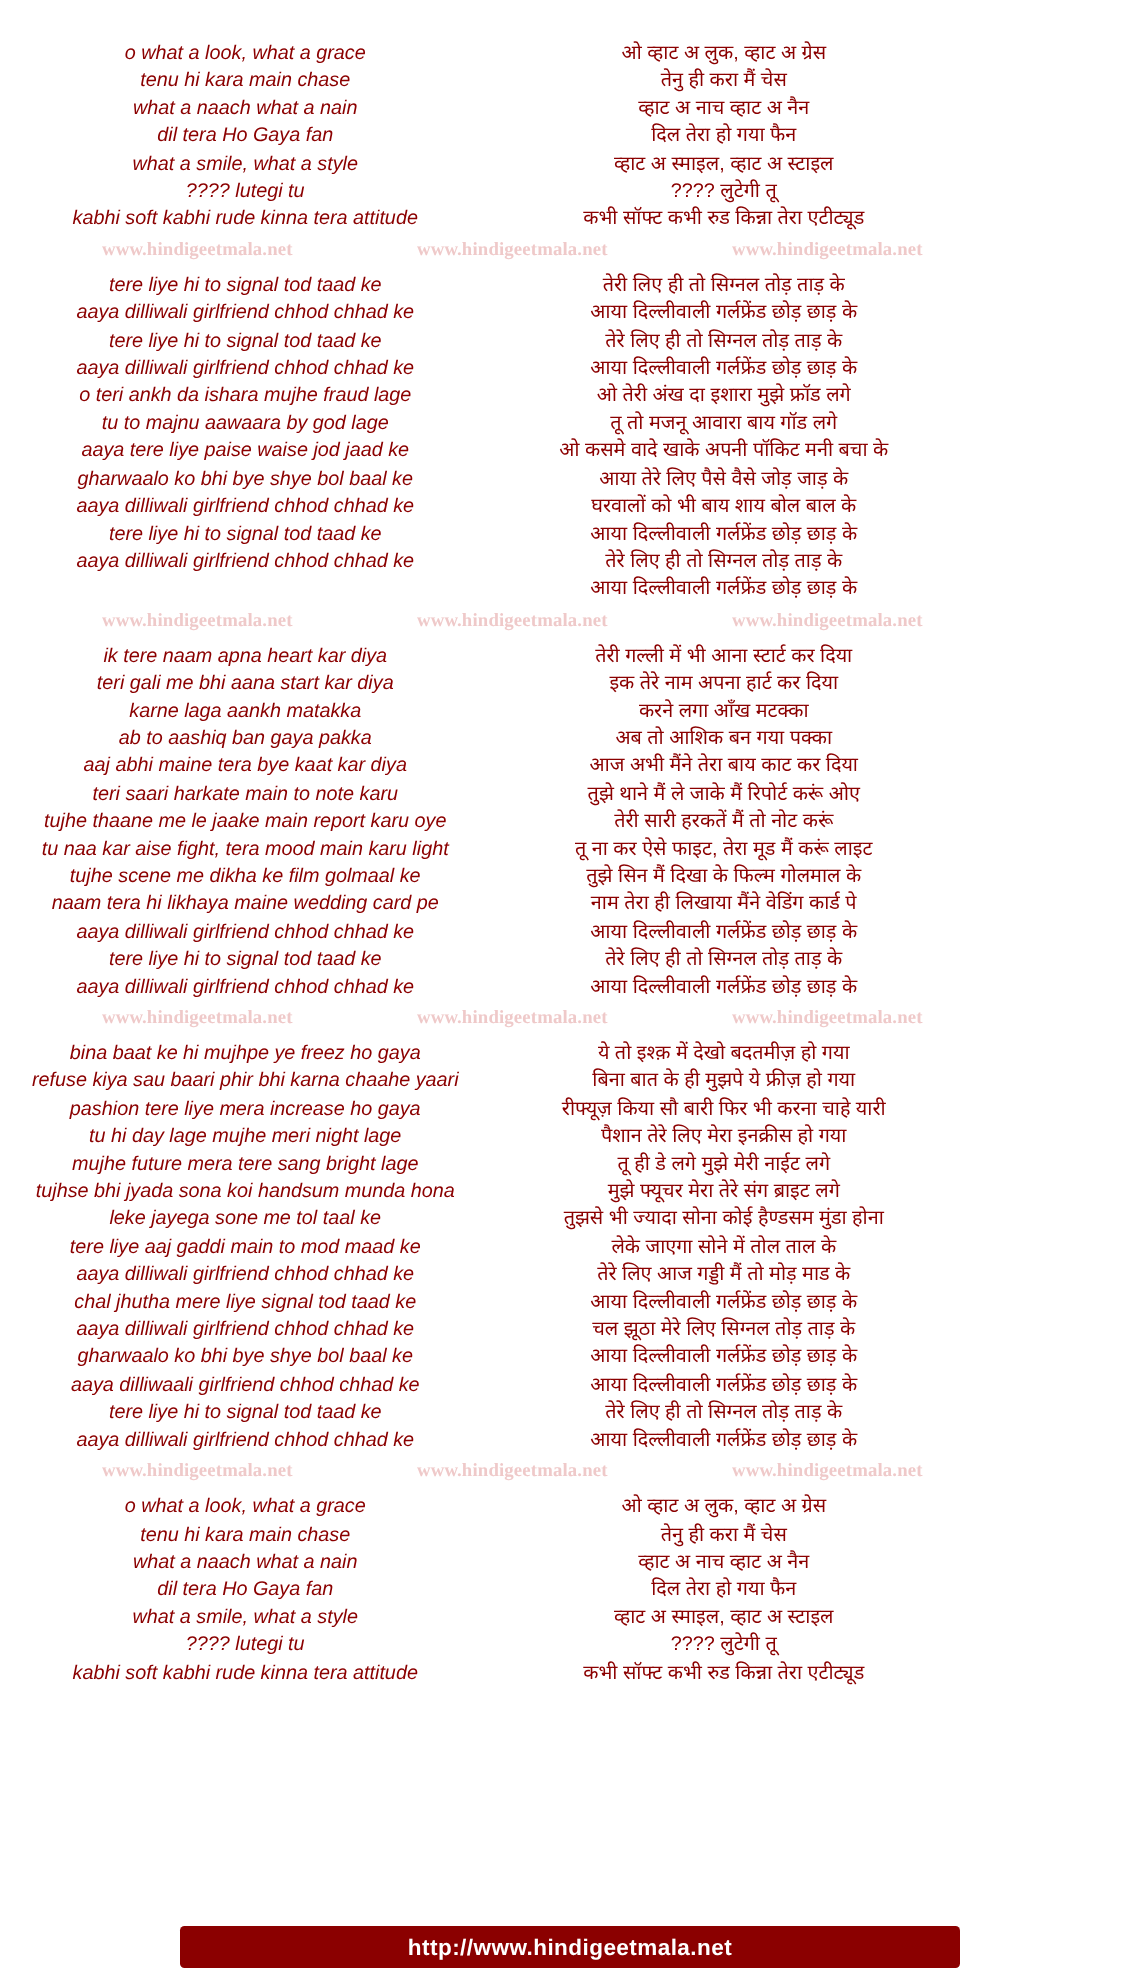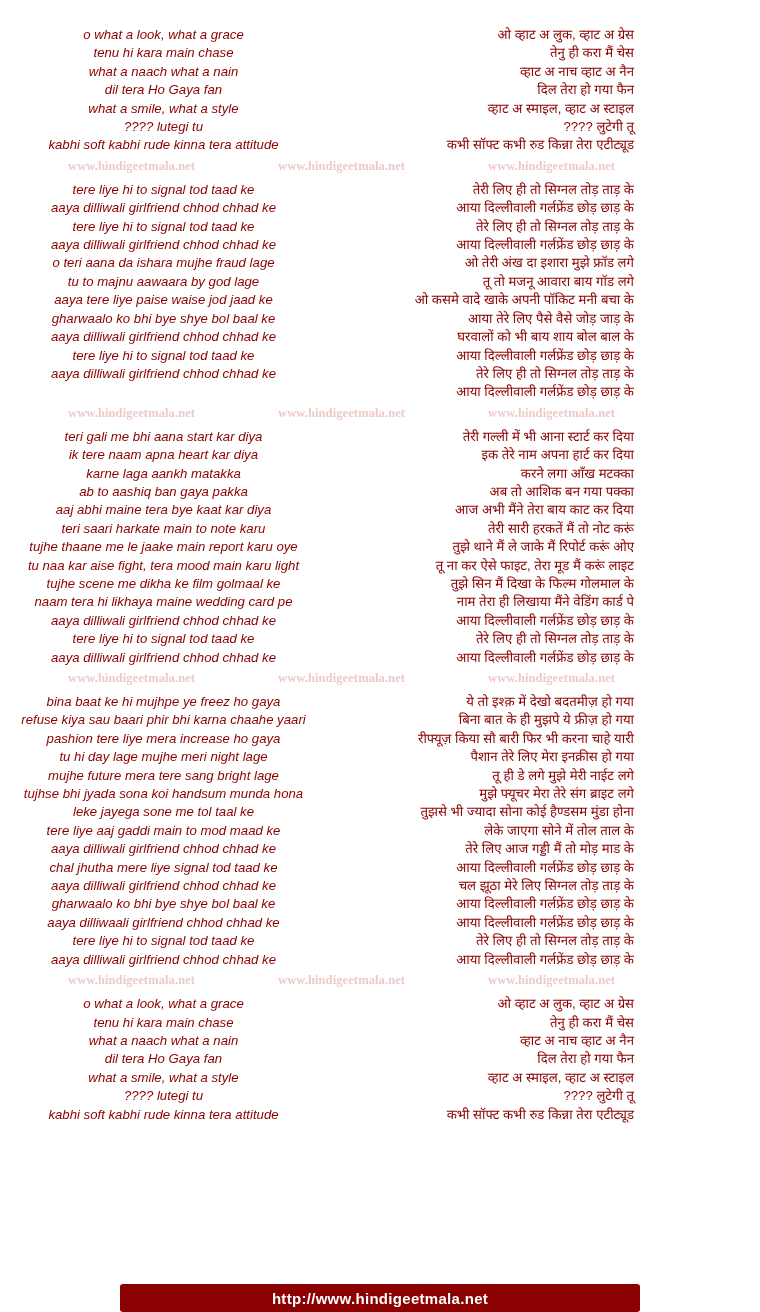--- a/index.html
+++ b/index.html
@@ -32,21 +32,21 @@
   }
   .col {
     width: 50%;
     box-sizing: border-box;
   }
   .col-left {
     text-align: center;
     padding-right: 8px;
   }
   .col-right {
-    text-align: right;
+    text-align: center;
     padding-left: 8px;
   }
   .line-en {
     font-style: italic;
     font-size: 13.2px;
     line-height: 18.4px;
     color: #8b0000;
     white-space: nowrap;
   }
   .line-hi {
@@ -135,21 +135,21 @@
       <div class="wm wm2">www.hindigeetmala.net</div>
       <div class="wm wm3">www.hindigeetmala.net</div>
     </div>
 
     <div class="stanza">
       <div class="col col-left">
         <div class="line-en">tere liye hi to signal tod taad ke</div>
         <div class="line-en">aaya dilliwali girlfriend chhod chhad ke</div>
         <div class="line-en">tere liye hi to signal tod taad ke</div>
         <div class="line-en">aaya dilliwali girlfriend chhod chhad ke</div>
-        <div class="line-en">o teri aana da ishara mujhe fraud lage</div>
+        <div class="line-en">o teri ankh da ishara mujhe fraud lage</div>
         <div class="line-en">tu to majnu aawaara by god lage</div>
         <div class="line-en">aaya tere liye paise waise jod jaad ke</div>
         <div class="line-en">gharwaalo ko bhi bye shye bol baal ke</div>
         <div class="line-en">aaya dilliwali girlfriend chhod chhad ke</div>
         <div class="line-en">tere liye hi to signal tod taad ke</div>
         <div class="line-en">aaya dilliwali girlfriend chhod chhad ke</div>
       </div>
       <div class="col col-right">
         <div class="line-hi">तेरी लिए ही तो सिग्नल तोड़ ताड़ के</div>
         <div class="line-hi">आया दिल्लीवाली गर्लफ्रेंड छोड़ छाड़ के</div>
@@ -167,42 +167,42 @@
     </div>
 
     <div class="watermark-band">
       <div class="wm wm1">www.hindigeetmala.net</div>
       <div class="wm wm2">www.hindigeetmala.net</div>
       <div class="wm wm3">www.hindigeetmala.net</div>
     </div>
 
     <div class="stanza">
       <div class="col col-left">
+        <div class="line-en">ik tere naam apna heart kar diya</div>
         <div class="line-en">teri gali me bhi aana start kar diya</div>
-        <div class="line-en">ik tere naam apna heart kar diya</div>
         <div class="line-en">karne laga aankh matakka</div>
         <div class="line-en">ab to aashiq ban gaya pakka</div>
         <div class="line-en">aaj abhi maine tera bye kaat kar diya</div>
         <div class="line-en">teri saari harkate main to note karu</div>
         <div class="line-en">tujhe thaane me le jaake main report karu oye</div>
         <div class="line-en">tu naa kar aise fight, tera mood main karu light</div>
         <div class="line-en">tujhe scene me dikha ke film golmaal ke</div>
         <div class="line-en">naam tera hi likhaya maine wedding card pe</div>
         <div class="line-en">aaya dilliwali girlfriend chhod chhad ke</div>
         <div class="line-en">tere liye hi to signal tod taad ke</div>
         <div class="line-en">aaya dilliwali girlfriend chhod chhad ke</div>
       </div>
       <div class="col col-right">
         <div class="line-hi">तेरी गल्ली में भी आना स्टार्ट कर दिया</div>
         <div class="line-hi">इक तेरे नाम अपना हार्ट कर दिया</div>
         <div class="line-hi">करने लगा आँख मटक्का</div>
         <div class="line-hi">अब तो आशिक बन गया पक्का</div>
         <div class="line-hi">आज अभी मैंने तेरा बाय काट कर दिया</div>
+        <div class="line-hi">तुझे थाने मैं ले जाके मैं रिपोर्ट करूं ओए</div>
         <div class="line-hi">तेरी सारी हरकतें मैं तो नोट करूं</div>
-        <div class="line-hi">तुझे थाने मैं ले जाके मैं रिपोर्ट करूं ओए</div>
         <div class="line-hi">तू ना कर ऐसे फाइट, तेरा मूड मैं करूं लाइट</div>
         <div class="line-hi">तुझे सिन मैं दिखा के फिल्म गोलमाल के</div>
         <div class="line-hi">नाम तेरा ही लिखाया मैंने वेडिंग कार्ड पे</div>
         <div class="line-hi">आया दिल्लीवाली गर्लफ्रेंड छोड़ छाड़ के</div>
         <div class="line-hi">तेरे लिए ही तो सिग्नल तोड़ ताड़ के</div>
         <div class="line-hi">आया दिल्लीवाली गर्लफ्रेंड छोड़ छाड़ के</div>
       </div>
     </div>
 
     <div class="watermark-band">

